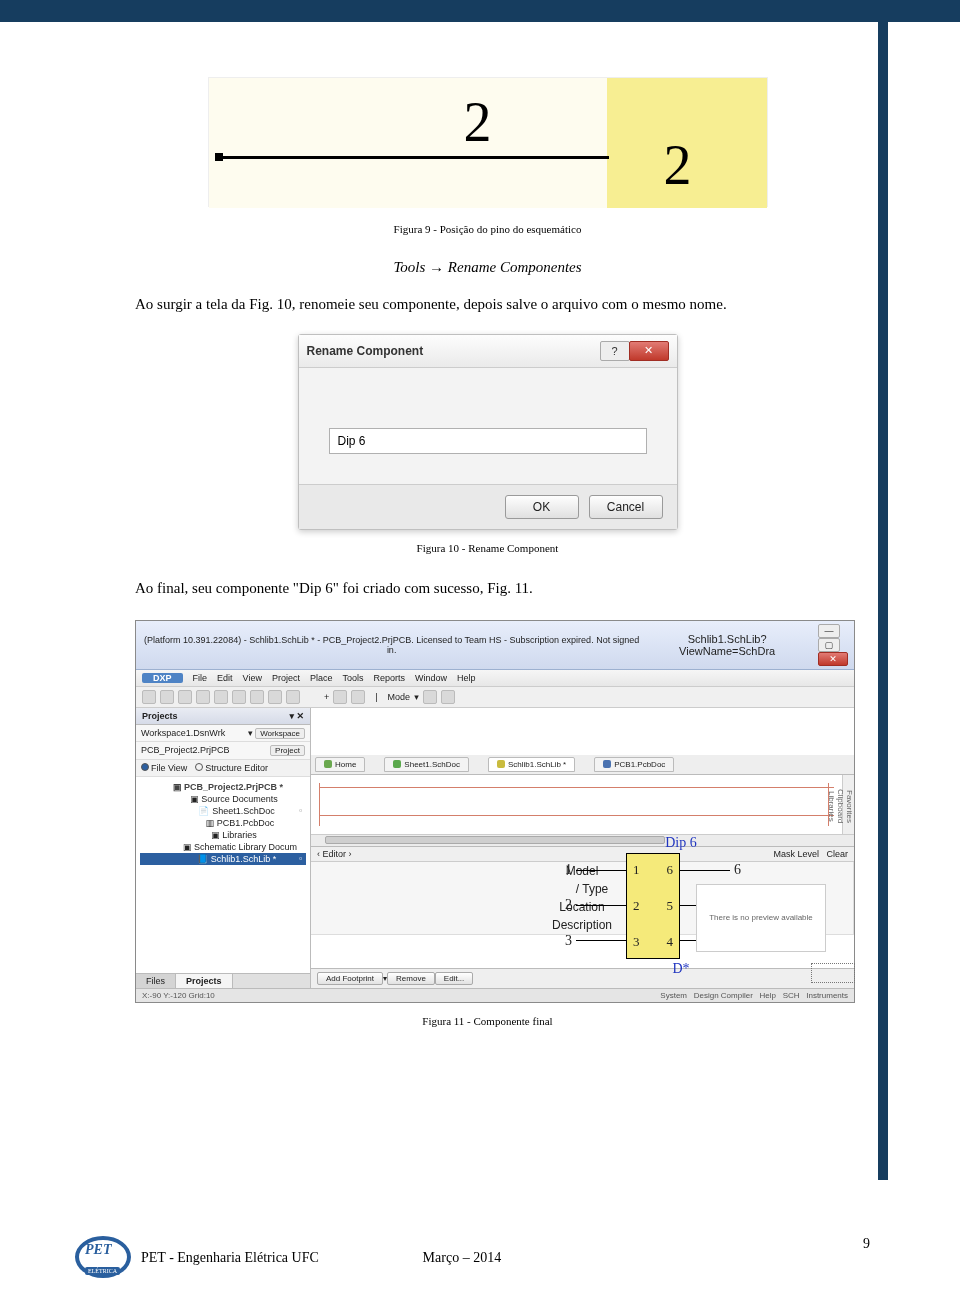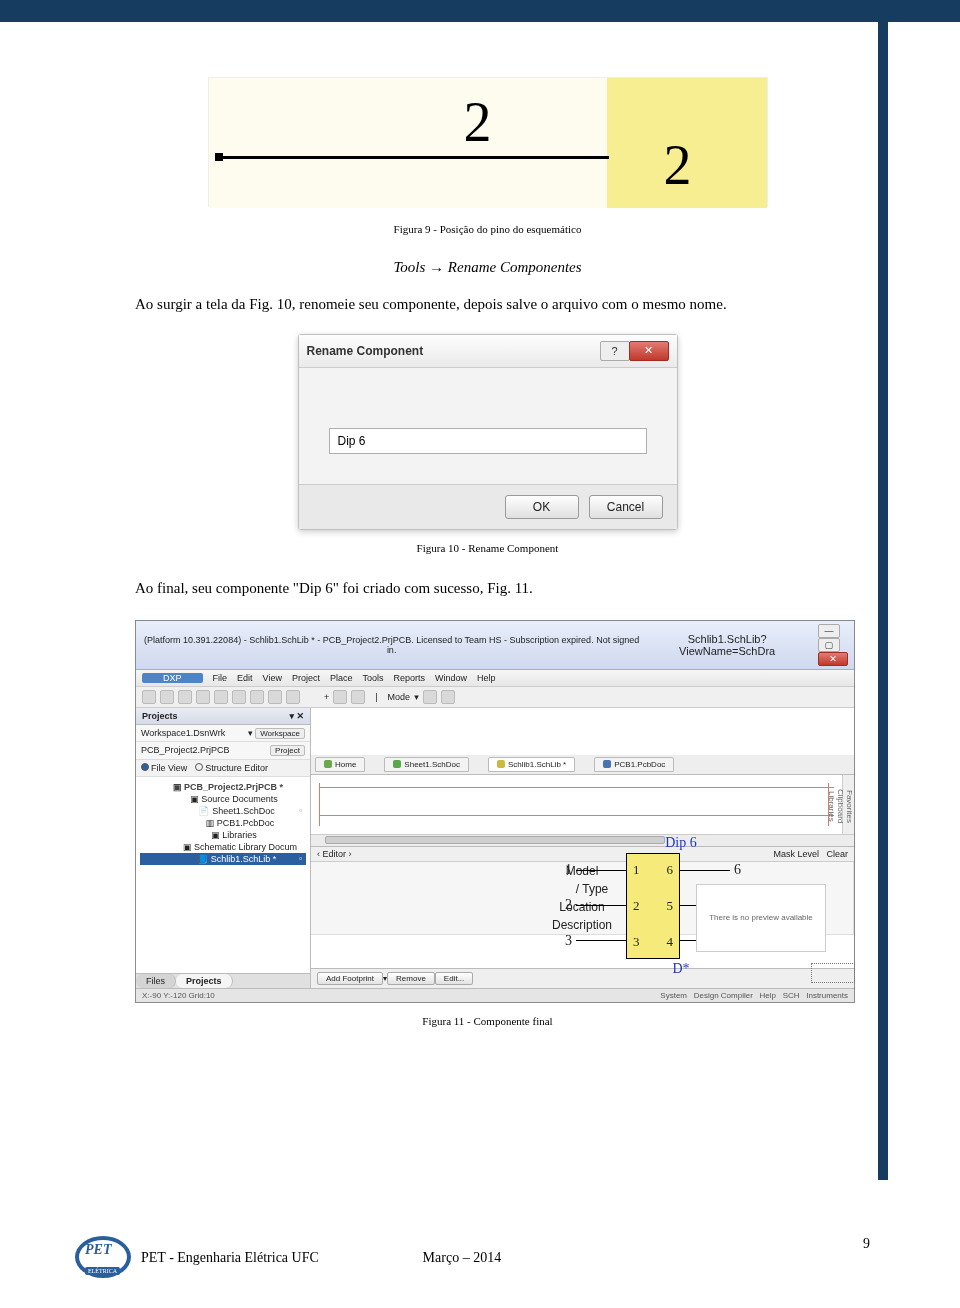--- a/index.html
+++ b/index.html
@@ -83,21 +83,21 @@
     background: linear-gradient(#e8eefb,#cfd9ee);
     padding: 3px 6px; display:flex; justify-content:space-between; align-items:center;
     border-bottom:1px solid #9cb0d0;
   }
   .altium .titlebar .winbtns .winbtn { width:22px; height:14px; font-size:9px;}
   .altium .titlebar .winbtn.close{ width:30px; }
   .altium .menubar {
     background: linear-gradient(#f6f6f6,#e7e7e7); padding: 3px 6px; border-bottom:1px solid #ccc;
     display:flex; gap:10px;
   }
-  .altium .menubar .dxp{ background:#4e83c5; color:#fff; padding:0 21px; border-radius:2px; font-weight:normal;}
+  .altium .menubar .dxp{ background:#4e83c5; color:#fff; padding:0 11px; border-radius:2px; font-weight:bold;}
   .altium .toolbar { background:#f0f0f0; padding:3px 6px; border-bottom:1px solid #ccc; display:flex; gap:4px; align-items:center; }
   .tb-icon { width:14px; height:14px; background:#d9d9d9; border:1px solid #bbb; border-radius:2px; }
   .altium .main { display:flex; height: 280px; }
   .altium .projects-panel {
     width: 175px; background:#efefef; border-right:1px solid #bbb;
     display:flex; flex-direction:column;
   }
   .panel-header { background: linear-gradient(#e9ecf3,#d6dbe8); padding:3px 6px; font-weight:bold; border-bottom:1px solid #bbb; display:flex; justify-content:space-between;}
   .panel-row { padding:3px 5px; border-bottom:1px solid #ddd; display:flex; justify-content:space-between; align-items:center; background:#f7f7f7;}
   .panel-row .small-btn { background:#eee; border:1px solid #bbb; border-radius:2px; padding:0 4px; font-size:8px;}
@@ -105,21 +105,21 @@
   .radio-dot{ width:8px; height:8px; border:1px solid #555; border-radius:50%; display:inline-block; margin-right:2px;}
   .radio-dot.sel{ background:#2c5fa0; }
   .tree { padding: 4px 4px; font-size:9px; background:#fff; flex:1; overflow:hidden;}
   .tree-item { padding:1px 0 1px 10px; white-space:nowrap; }
   .tree-item.bold { font-weight:bold; color:#444;}
   .tree-item.sub { padding-left: 22px; }
   .tree-item.sub2 { padding-left: 34px; }
   .tree-item.sel { background:#2c5fa0; color:#fff; }
   .tree-badge { font-size:8px; color:#888; float:right; margin-right:4px;}
   .panel-tabs { display:flex; background:#e0e0e0; border-top:1px solid #bbb;}
-  .panel-tab { padding:2px 10px; border-right:1px solid #bbb; background:#d4d4d4;border-radius:7px;}
+  .panel-tab { padding:2px 10px; border-right:1px solid #bbb; background:#d4d4d4;}
   .panel-tab.active{ background:#f5f5f5; font-weight:bold;}
 
   .altium .canvas-area { flex:1; display:flex; flex-direction:column; background:#fff;}
   .doc-tabs { display:flex; background:#eee; border-bottom:1px solid #bbb; padding:2px 4px; gap:19px; align-items:center;margin-top:47px;}
   .doc-tab { padding:2px 8px; border:1px solid #bbb; background:#f3f3f3; border-radius:2px 2px 0 0; font-size:8px; display:flex; align-items:center; gap:3px;}
   .doc-tab.active{ background:#fff; }
   .doc-tab .dot{ width:8px; height:8px; border-radius:2px; }
   .doc-tab .dot.g{ background:#5aa84c;}
   .doc-tab .dot.y{ background:#c9bb3e;}
   .doc-tab .dot.b{ background:#4a72b0;}

